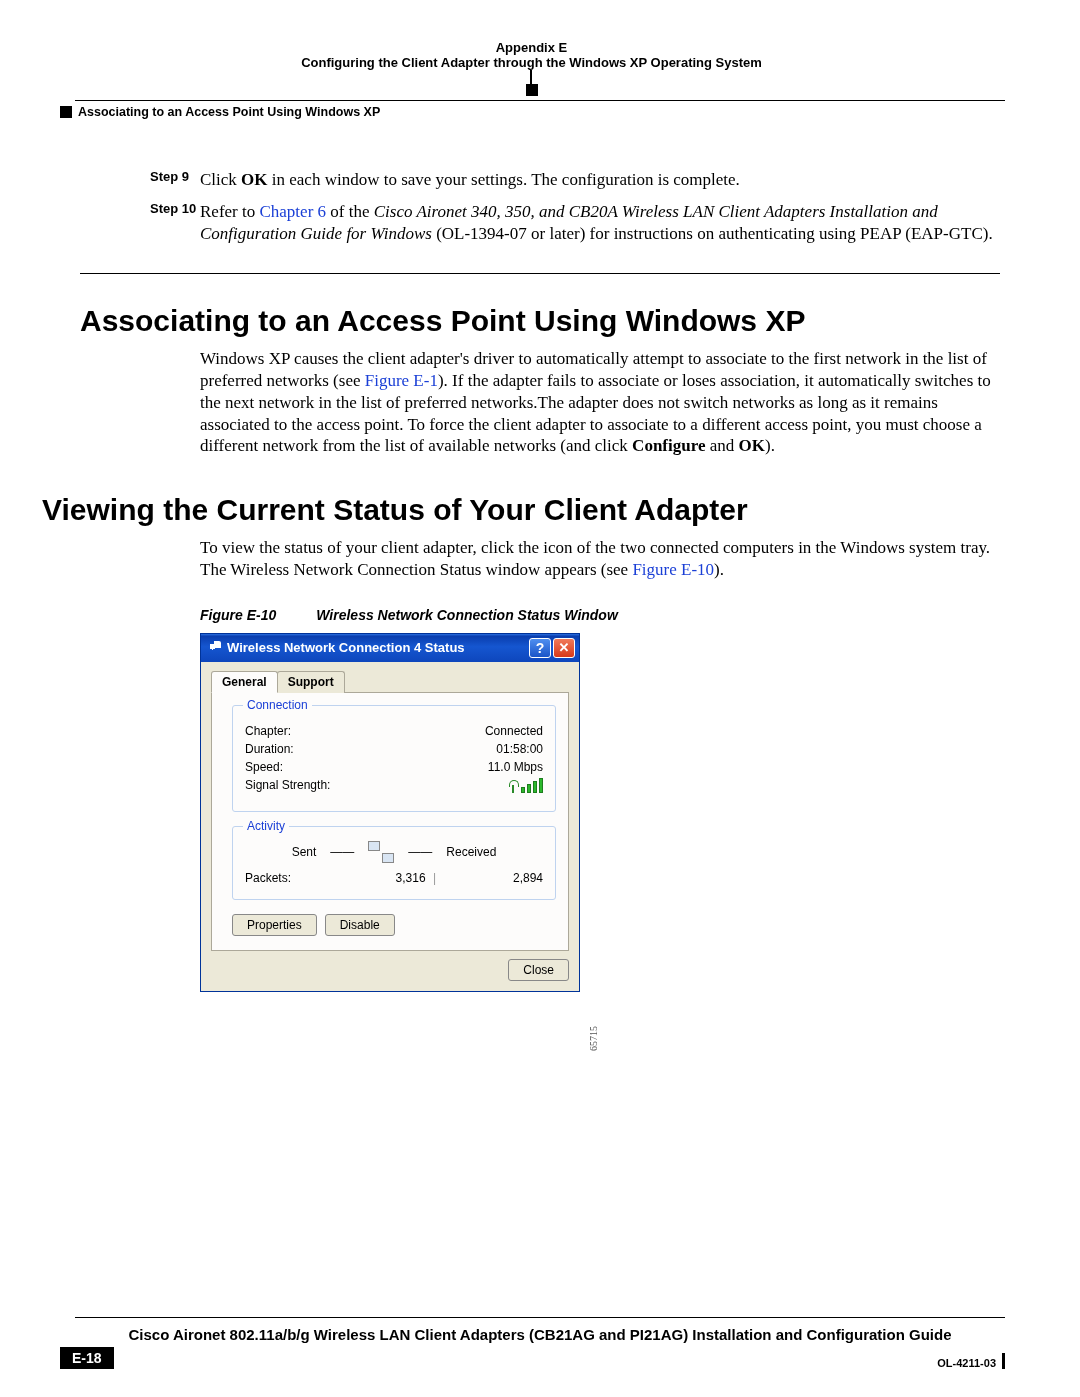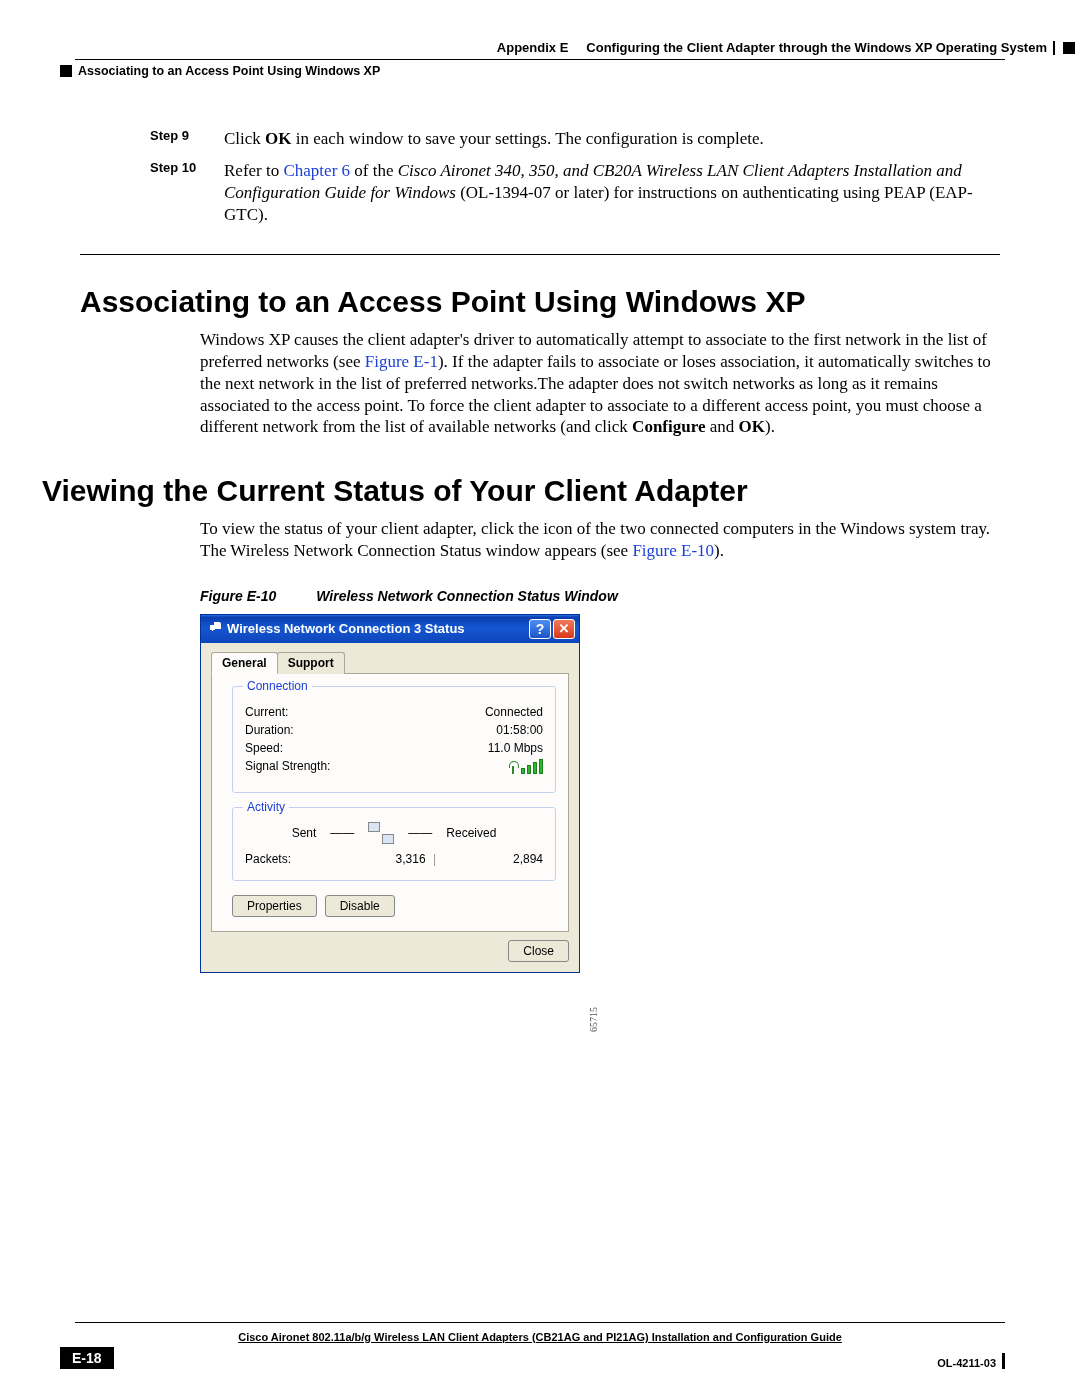--- a/index.html
+++ b/index.html
@@ -18,22 +18,23 @@
   .header-line {
     border-top: 1px solid #000;
     margin: 0 75px 0 75px;
   }
   .header-row {
     display: flex;
     align-items: center;
     font-family: Arial, Helvetica, sans-serif;
     font-weight: bold;
     font-size: 13px;
-    margin: 0 0 4px 0;
+    margin: 0 12px 4px 0;
     padding: 0 5px 0 0;
+    flex-direction: column;
   }
   .header-row .sq {
     width: 12px; height: 12px; background:#000; margin-left:60px;
   }
   .header-row .divider {
     width: 2px; height: 14px; background:#000; margin: 0 8px 0 6px;
   }
   .header-row .spacer { flex:1; }
   .header-sub {
     font-family: Arial, Helvetica, sans-serif;
@@ -46,21 +47,21 @@
     gap:6px;
   }
   .header-sub .sq { width:12px;height:12px;background:#000; margin-left:-18px;}
 
   .content {
     padding: 50px 80px 0 150px;
   }
   .step-block { margin-bottom: 10px; }
   .step-row {
     display: flex;
-    gap: 26px;
+    gap: 2px;
     align-items: flex-start;
   }
   .step-label {
     font-family: Arial, Helvetica, sans-serif;
     font-weight: bold;
     font-size: 13px;
     white-space: nowrap;
     min-width: 48px;
   }
   .step-text {
@@ -233,24 +234,23 @@
   
   .footer {
     position:absolute;
     bottom: 28px;
     left:0; right:0;
   }
   .footer-rule{border-top:1px solid #000;margin:0 75px;}
   .footer-title{
     font-family: Arial, Helvetica, sans-serif;
     font-weight:bold;
-    font-size:11px;
+    font-size:15px;
     text-align:center;
     margin-top:8px;
-    text-decoration:underline;
   }
   .footer-bottom{
     display:flex;align-items:flex-end;margin-top:4px;
     padding: 0 75px 0 60px;
   }
   .footer-bottom .pgbox{
     background:#000;color:#fff;font-family:Arial;font-weight:bold;
     font-size:14px;padding:3px 12px;
   }
   .footer-bottom .spacer{flex:1;}
@@ -310,35 +310,35 @@
   </p>
 
   <div class="fig-caption">
     <span class="figlabel">Figure E-10</span><span>Wireless Network Connection Status Window</span>
   </div>
 
   <div style="position:relative;">
   <div class="xp-window">
     <div class="xp-titlebar">
       <span class="wicon"></span>
-      <span>Wireless Network Connection 3 Status</span>
+      <span>Wireless Network Connection 4 Status</span>
       <span class="spacer"></span>
       <span class="xp-btn xp-help">?</span>
       <span class="xp-btn xp-close">✕</span>
     </div>
     <div class="xp-body">
       <div class="tabs">
         <div class="tab active">General</div>
         <div class="tab">Support</div>
       </div>
       <div class="tab-area">
         <div class="group">
           <div class="group-title">Connection</div>
           <div class="kv-row">
-                <span>Current:</span>
+                <span>Chapter:</span>
                 <span>Connected</span>
               </div>
           <div class="kv-row">
                 <span>Duration:</span>
                 <span>01:58:00</span>
               </div>
           <div class="kv-row">
                 <span>Speed:</span>
                 <span>11.0 Mbps</span>
               </div>

